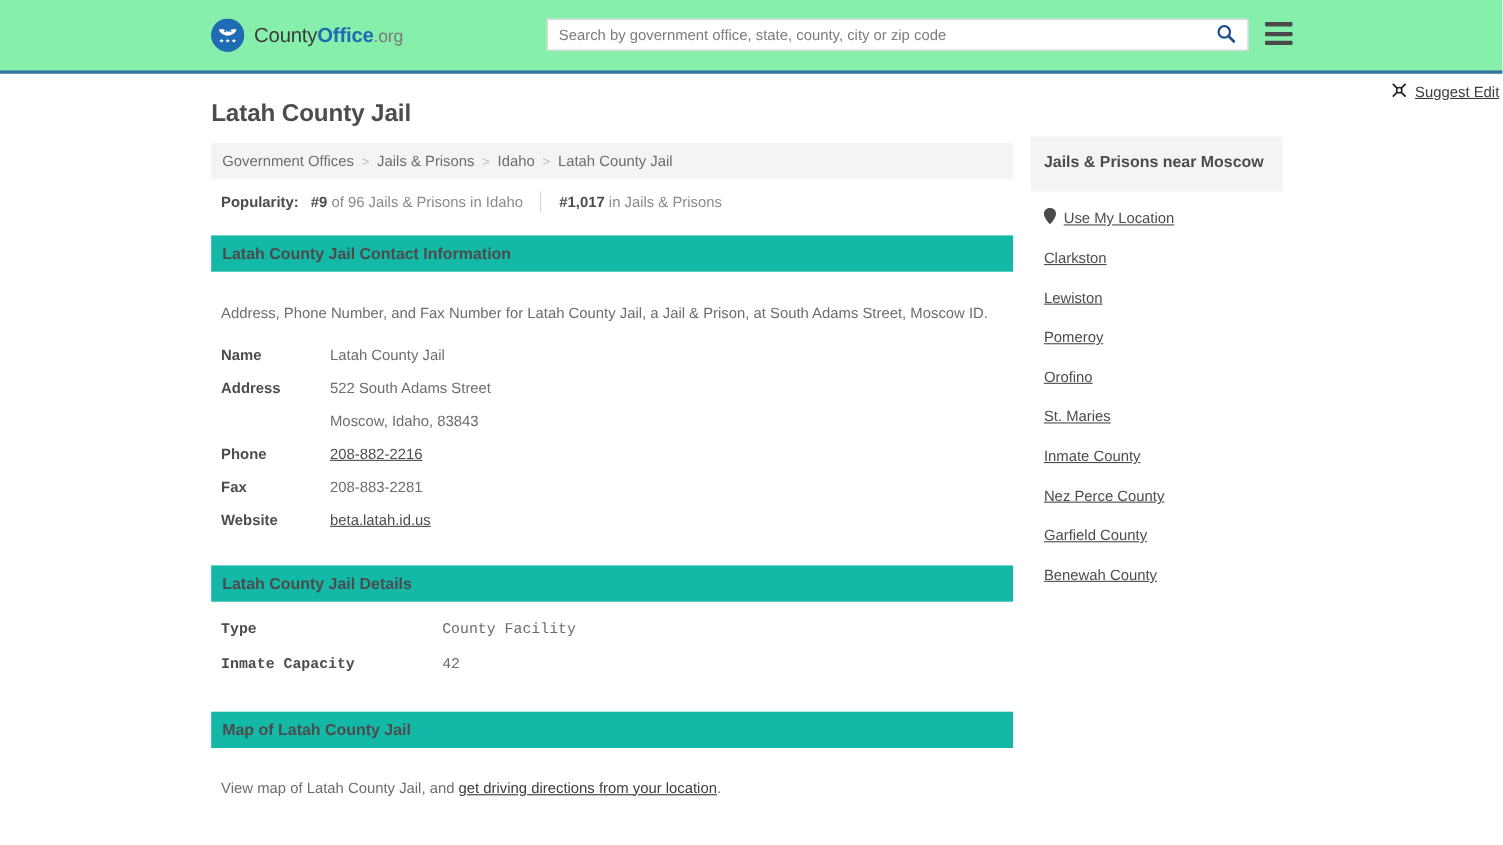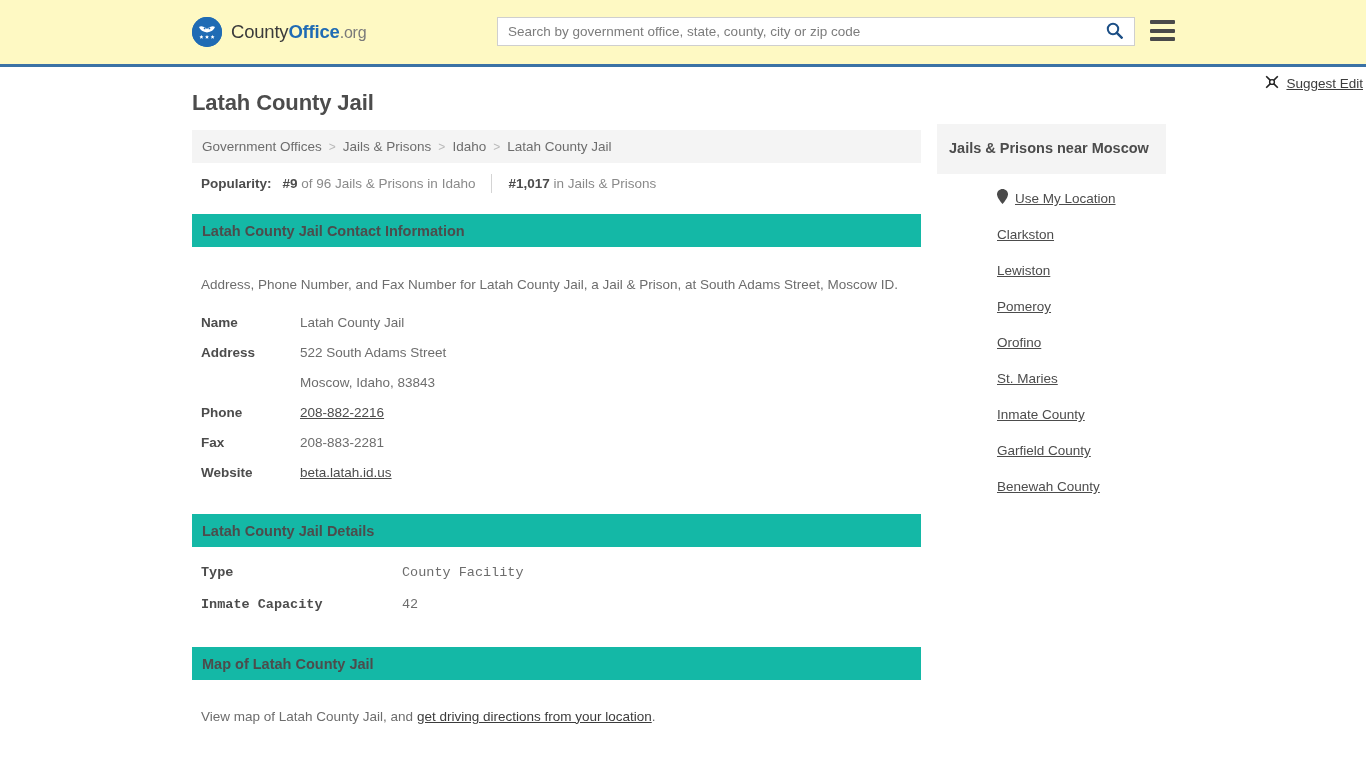--- a/index.html
+++ b/index.html
@@ -7,21 +7,21 @@
     margin: 0; padding: 0;
     width: 1366px; height: 768px;
     background: #ffffff;
     font-family: "Liberation Sans", sans-serif;
     -webkit-font-smoothing: antialiased;
   }
 
   
   .site-header {
     height: 67px;
-    background: #fef9c3;
+    background: #86efac;
     border-bottom: 3px solid #3b72a5;
     display: flex;
     align-items: center;
     position: relative;
   }
   .logo-wrap {
     display: flex;
     align-items: center;
     margin-left: 192px;
     gap: 9px;
@@ -251,21 +251,20 @@
     color: #4c4c4c;
     line-height: 23px;
   }
   .side-list { padding: 0 12px; }
   .side-item {
     display: flex;
     align-items: center;
     gap: 7px;
     padding: 13px 0 0 0;
     height: 36px;
-    margin-left: 48px;
   }
   .side-item a {
     font-size: 13.5px;
     color: #4c4c4c;
     text-decoration: underline;
     cursor: pointer;
   }
   .pin-icon { display:block; flex: 0 0 auto; }
 </style>
 </head>
@@ -416,20 +415,23 @@
           <div class="side-item">
             <a href="#">Orofino</a>
           </div>
           <div class="side-item">
             <a href="#">St. Maries</a>
           </div>
           <div class="side-item">
             <a href="#">Inmate County</a>
           </div>
           <div class="side-item">
+            <a href="#">Nez Perce County</a>
+          </div>
+          <div class="side-item">
             <a href="#">Garfield County</a>
           </div>
           <div class="side-item">
             <a href="#">Benewah County</a>
           </div>
         </div>
     </div>
 
   </div>
 </div>

